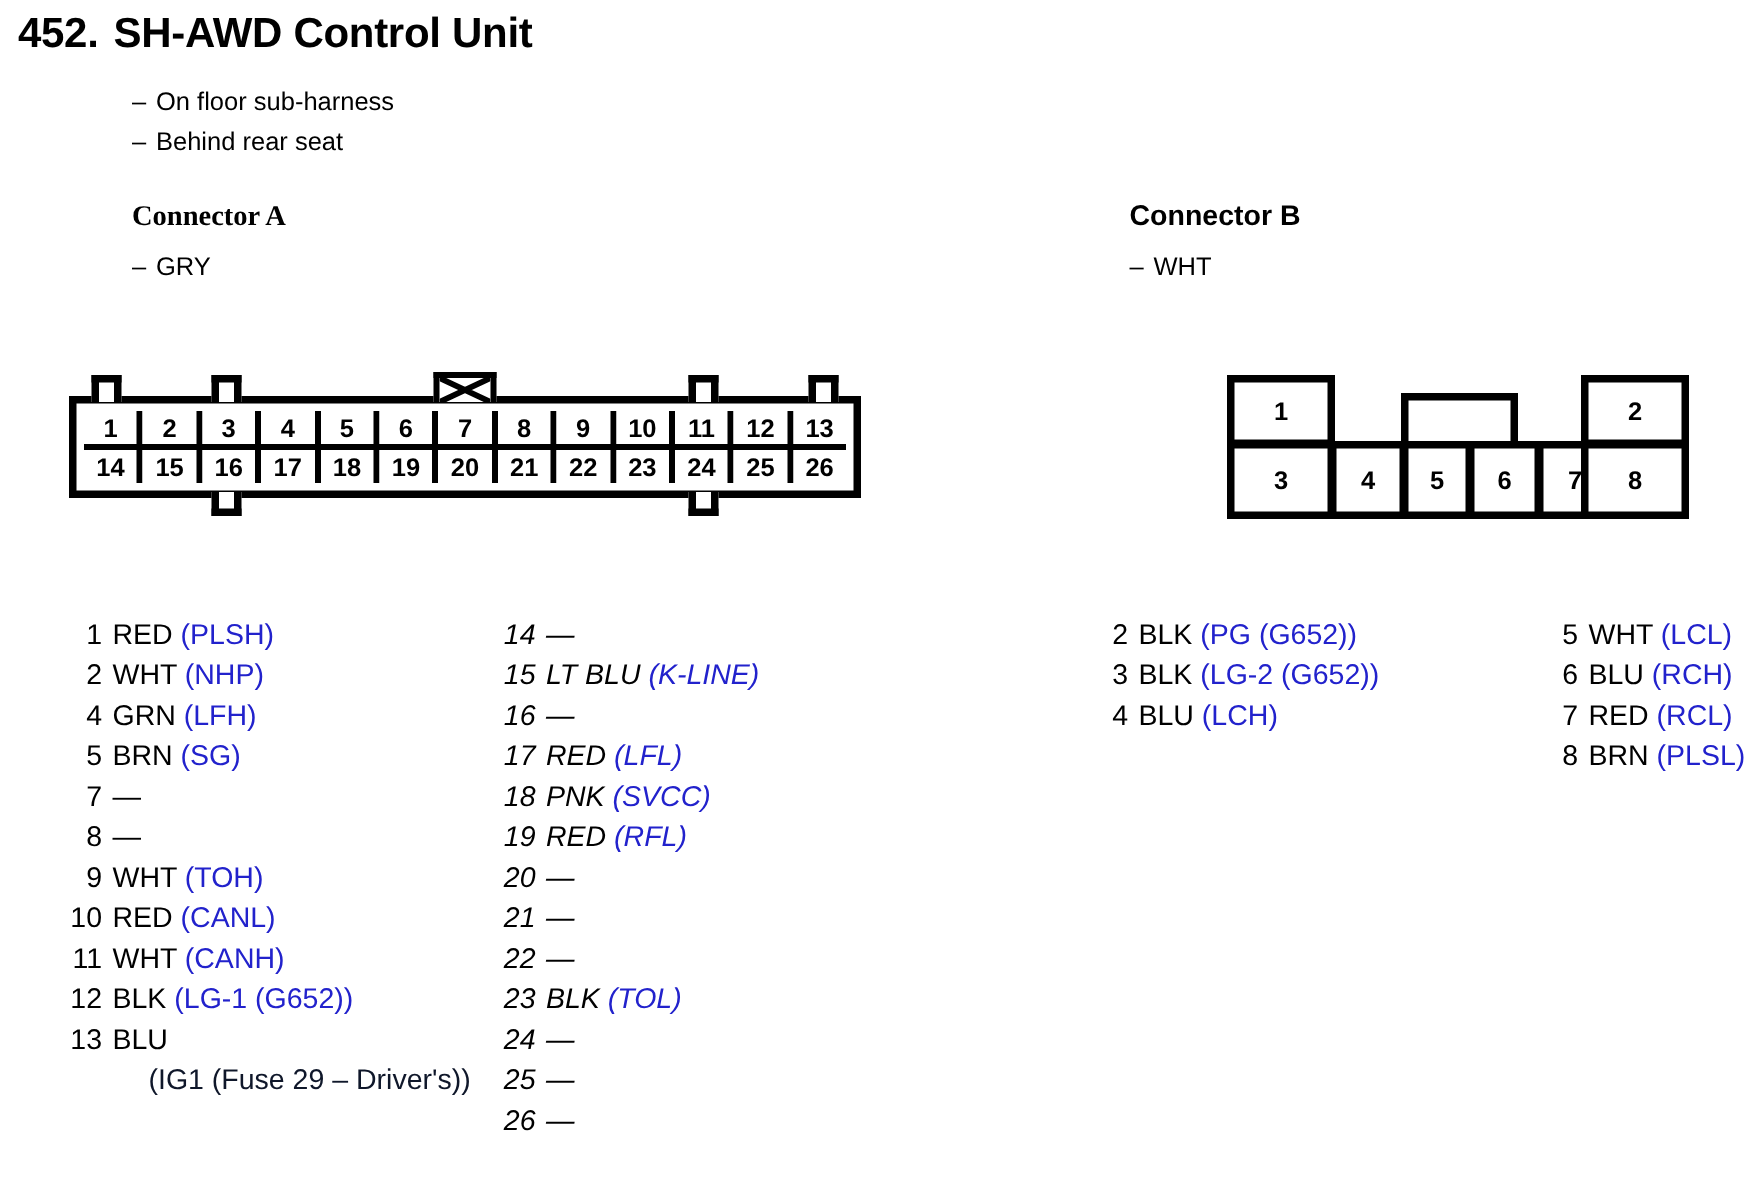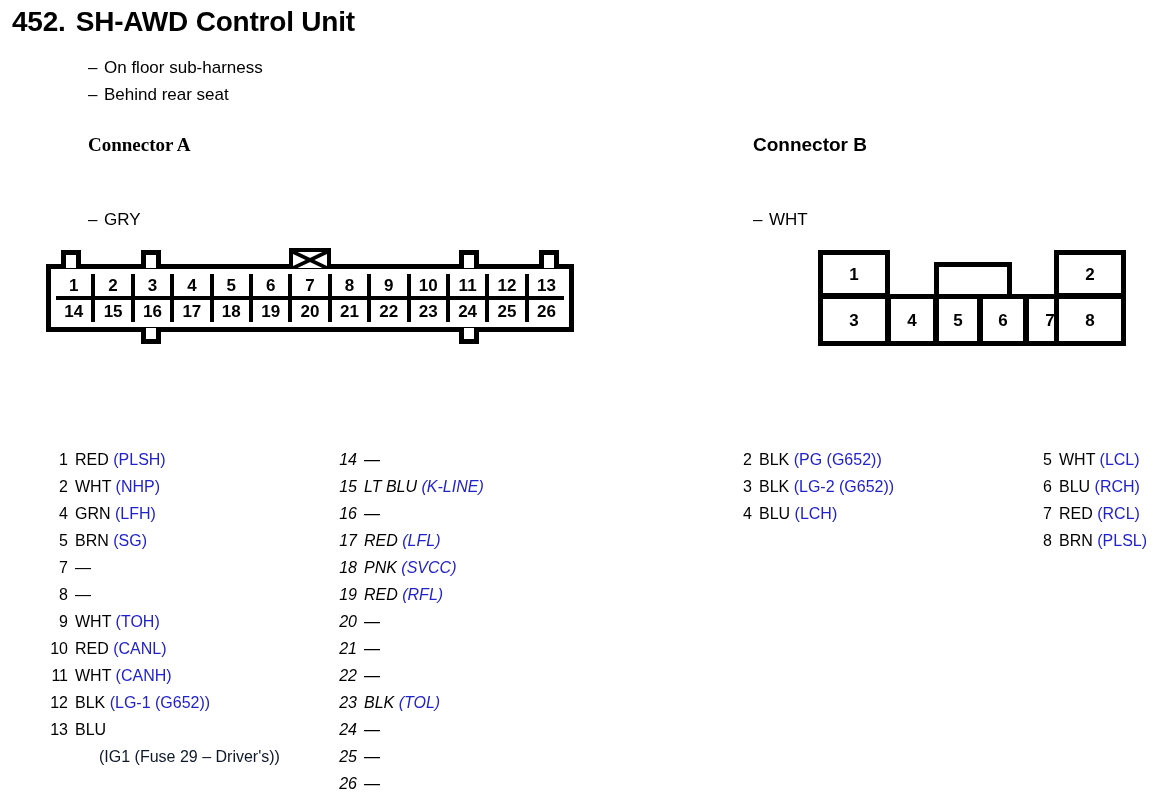--- a/index.html
+++ b/index.html
@@ -42,21 +42,20 @@
   .conn-head {
     position: absolute;
     font-size: 19px;
     font-weight: bold;
     white-space: nowrap;
   }
   .conn-sub {
     position: absolute;
     font-size: 17px;
     white-space: nowrap;
-    margin-top: 42px;
   }
   #connA-head { left: 88px;  top: 134px; font-family: Liberation Serif, serif; }
   #connA-sub  { left: 88px;  top: 168px; }
   #connB-head { left: 753px; top: 134px; }
   #connB-sub  { left: 753px; top: 168px; }
 
   
   #connA-diagram {
     position: absolute;
     left: 46px;
@@ -155,23 +154,22 @@
     align-items: center;
     justify-content: center;
     font-size: 17px;
     font-weight: bold;
     line-height: 1;
   }
 
   
   .pin-col {
     position: absolute;
-    font-size: 16px;
+    font-size: 19px;
     line-height: 27px;
-    margin-top: 36px;
   }
   .pin-row { white-space: nowrap; display: block; }
   .pin-no {
     display: inline-block;
     width: 26px;
     text-align: right;
     margin-right: 7px;
   }
   .pin-color { color: #000; }
   .pin-sig { color: #2222cc; }

